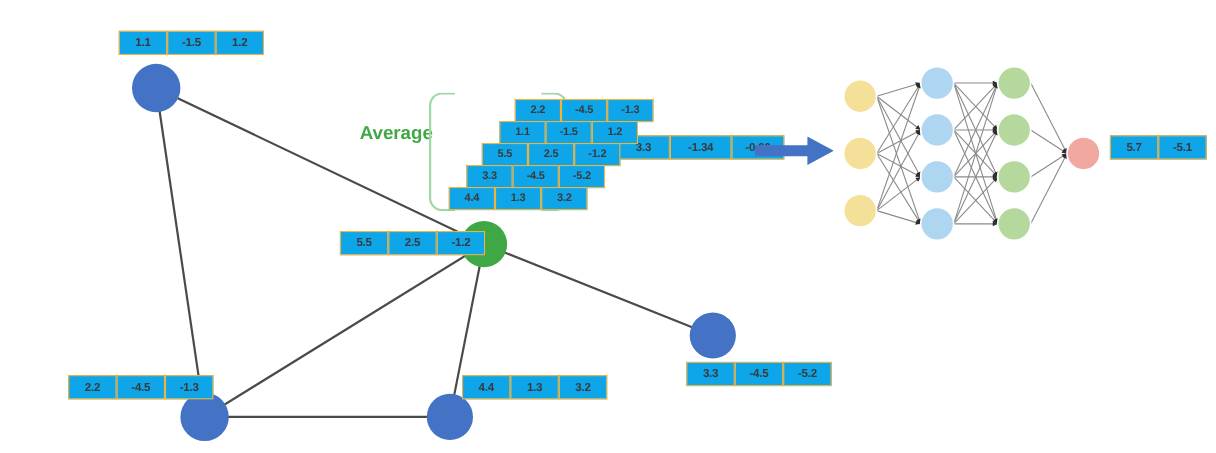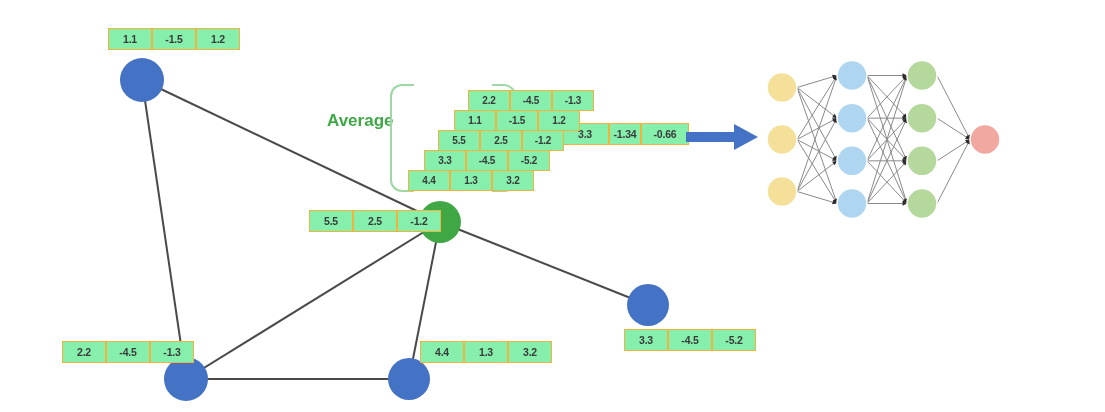--- a/index.html
+++ b/index.html
@@ -11,21 +11,21 @@
   
   svg.edges{position:absolute;left:0;top:0;width:1105px;height:412px;overflow:visible;}
 
   .node{position:absolute;border-radius:50%;}
   .node.blue{background:#4472c4;}
   .node.green{background:#3aa council;}
   .node.green{background:#3fa845;}
 
   
   .vec{position:absolute;display:flex;}
-  .cell{border:1.6px solid #f2b33d;background:#86efac;
+  .cell{border:1.6px solid #f2b33d;background:#0ea5e9;
         box-sizing:border-box;display:flex;align-items:center;
         justify-content:center;font-size:10.5px;font-weight:bold;
         color:#3a3a3a;letter-spacing:-.2px;}
   .vec .cell{width:44px;height:22px;}
   .vec.res .cell{width:48px;}
   .vec.out .cell{width:44px;}
 
   
   .mrow{position:absolute;display:flex;}
   .mrow .cell{width:42px;height:21px;font-size:10px;}
@@ -134,21 +134,21 @@
     </div>
 
   <div class="eqblock" style="left:524px;top:125px;">
     <i></i>
       <i></i>
       <i></i>
   </div>
 
   <div class="vec res" id="result-vec" style="left:561px;top:123px;">
       <div class="cell" style="width: 48px;">3.3</div>
-      <div class="cell" style="width: 32px;">-1.34</div>
+      <div class="cell" style="width: 56px;">-1.34</div>
       <div class="cell" style="width: 48px;">-0.66</div>
     </div>
 
   <svg class="arrow" style="left:686px;top:124px;" width="72" height="26" viewBox="0 0 72 26">
     <path d="M0,8 L48,8 L48,0 L72,13 L48,26 L48,18 L0,18 Z" fill="#4472c4"></path>
   </svg>
 
   <svg class="nn" id="nn-svg" style="left:760px;top:62px;" width="245" height="155" viewBox="0 0 245 155">
       <line x1="37" y1="25.5" x2="77" y2="13.5" stroke="#8a8a8a" stroke-width="1"></line>
       <polygon points="77 13.5 73.31257261718243 16.87681496331189 72.06270835197144 12.710600745941953" fill="#2b2b2b"></polygon>
@@ -221,14 +221,18 @@
       <circle cx="92" cy="56.166666666666664" r="15" fill="#aed6f1" stroke="#ffffff" stroke-width="1.5"></circle>
       <circle cx="92" cy="98.83333333333333" r="15" fill="#aed6f1" stroke="#ffffff" stroke-width="1.5"></circle>
       <circle cx="92" cy="141.5" r="15" fill="#aed6f1" stroke="#ffffff" stroke-width="1.5"></circle>
       <circle cx="162" cy="13.5" r="15" fill="#b5d99c" stroke="#ffffff" stroke-width="1.5"></circle>
       <circle cx="162" cy="56.166666666666664" r="15" fill="#b5d99c" stroke="#ffffff" stroke-width="1.5"></circle>
       <circle cx="162" cy="98.83333333333333" r="15" fill="#b5d99c" stroke="#ffffff" stroke-width="1.5"></circle>
       <circle cx="162" cy="141.5" r="15" fill="#b5d99c" stroke="#ffffff" stroke-width="1.5"></circle>
       <circle cx="225" cy="77.5" r="15" fill="#f0a8a0" stroke="#ffffff" stroke-width="1.5"></circle>
     </svg>
 
+  <div class="vec out" id="output-vec" style="left:1009px;top:123px;">
+      <div class="cell">5.7</div>
+      <div class="cell">-5.1</div>
+    </div>
 
 </div>
 
 </body></html>

